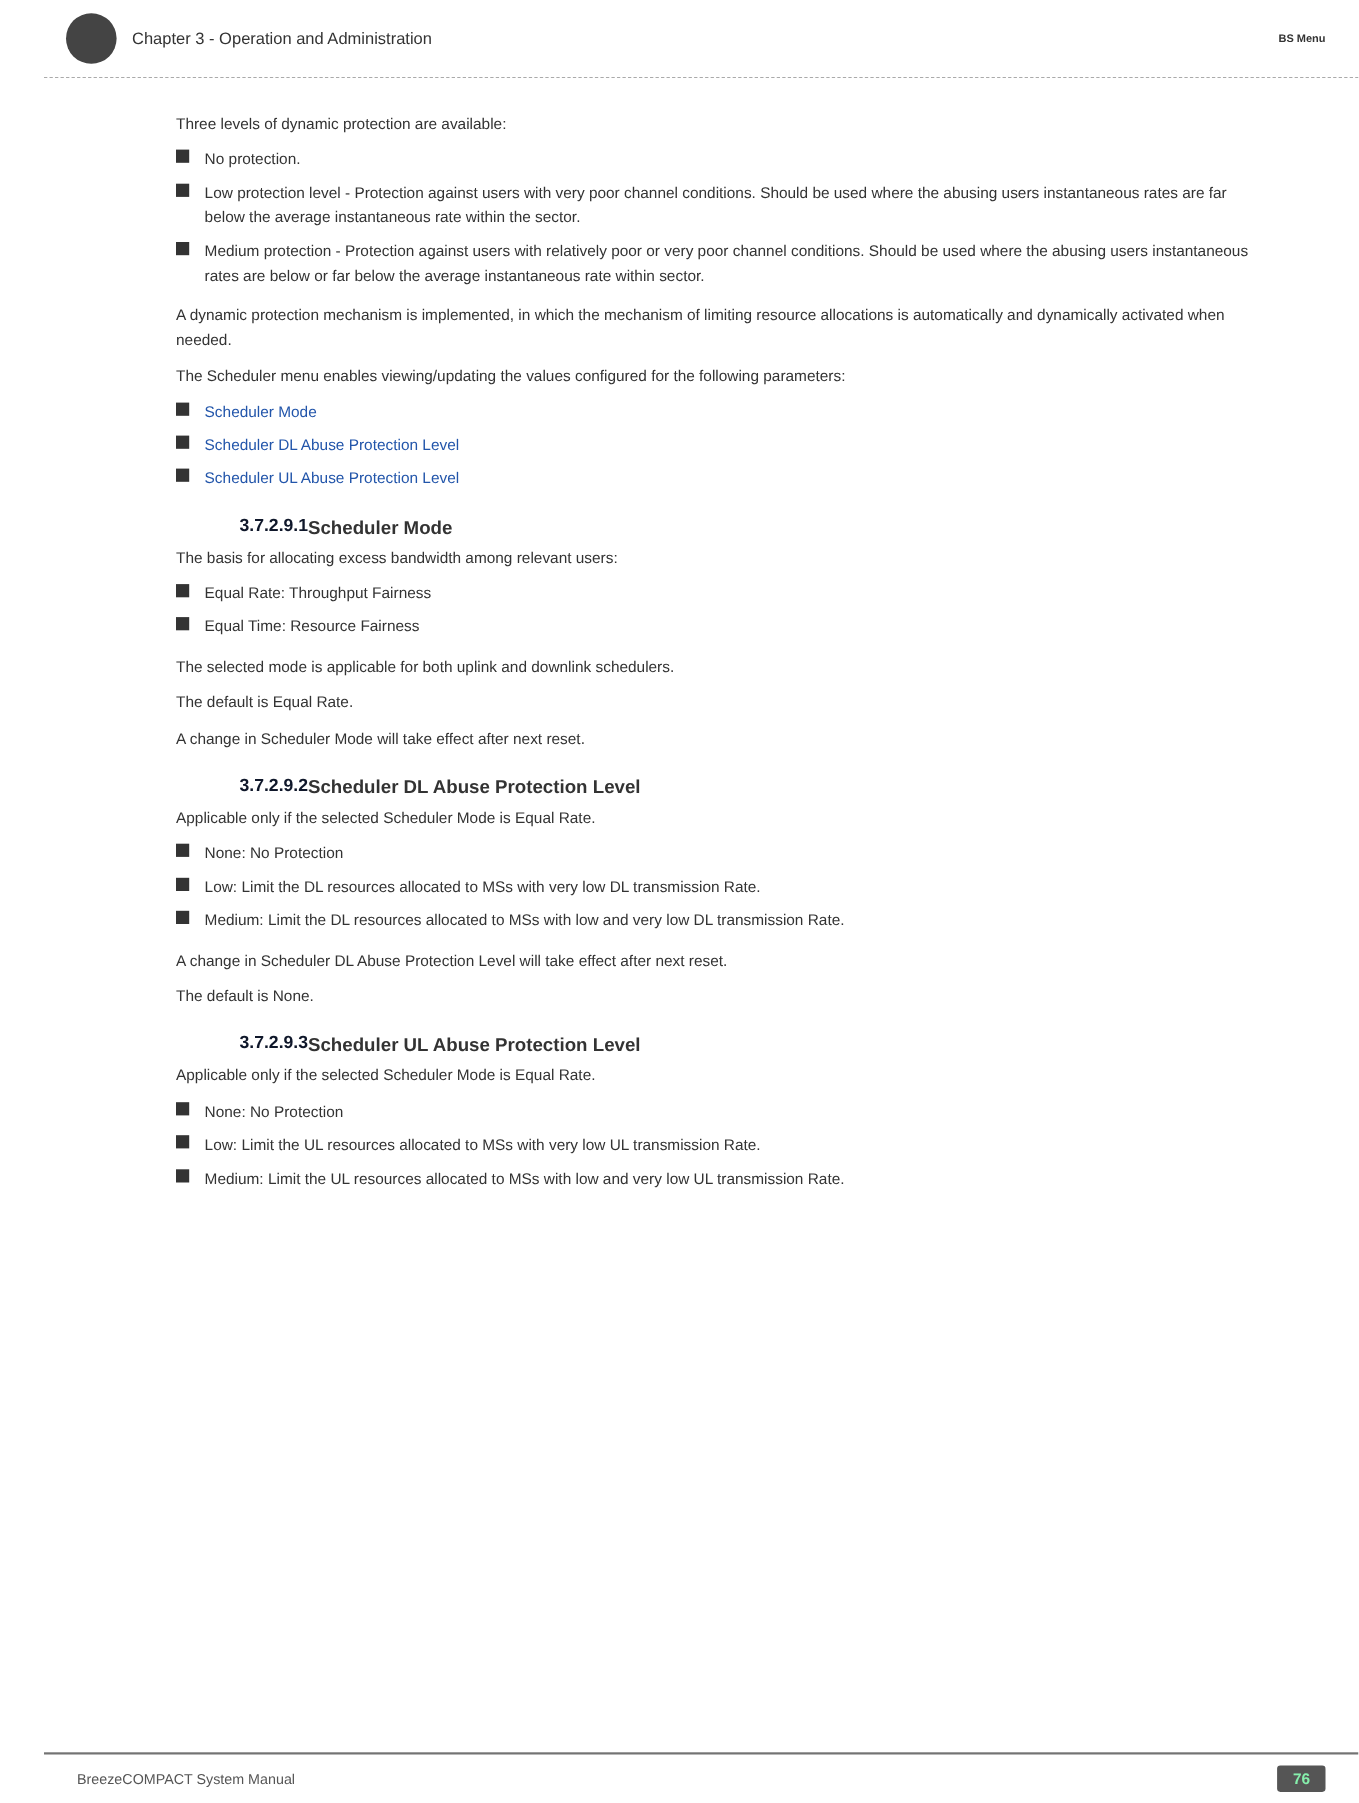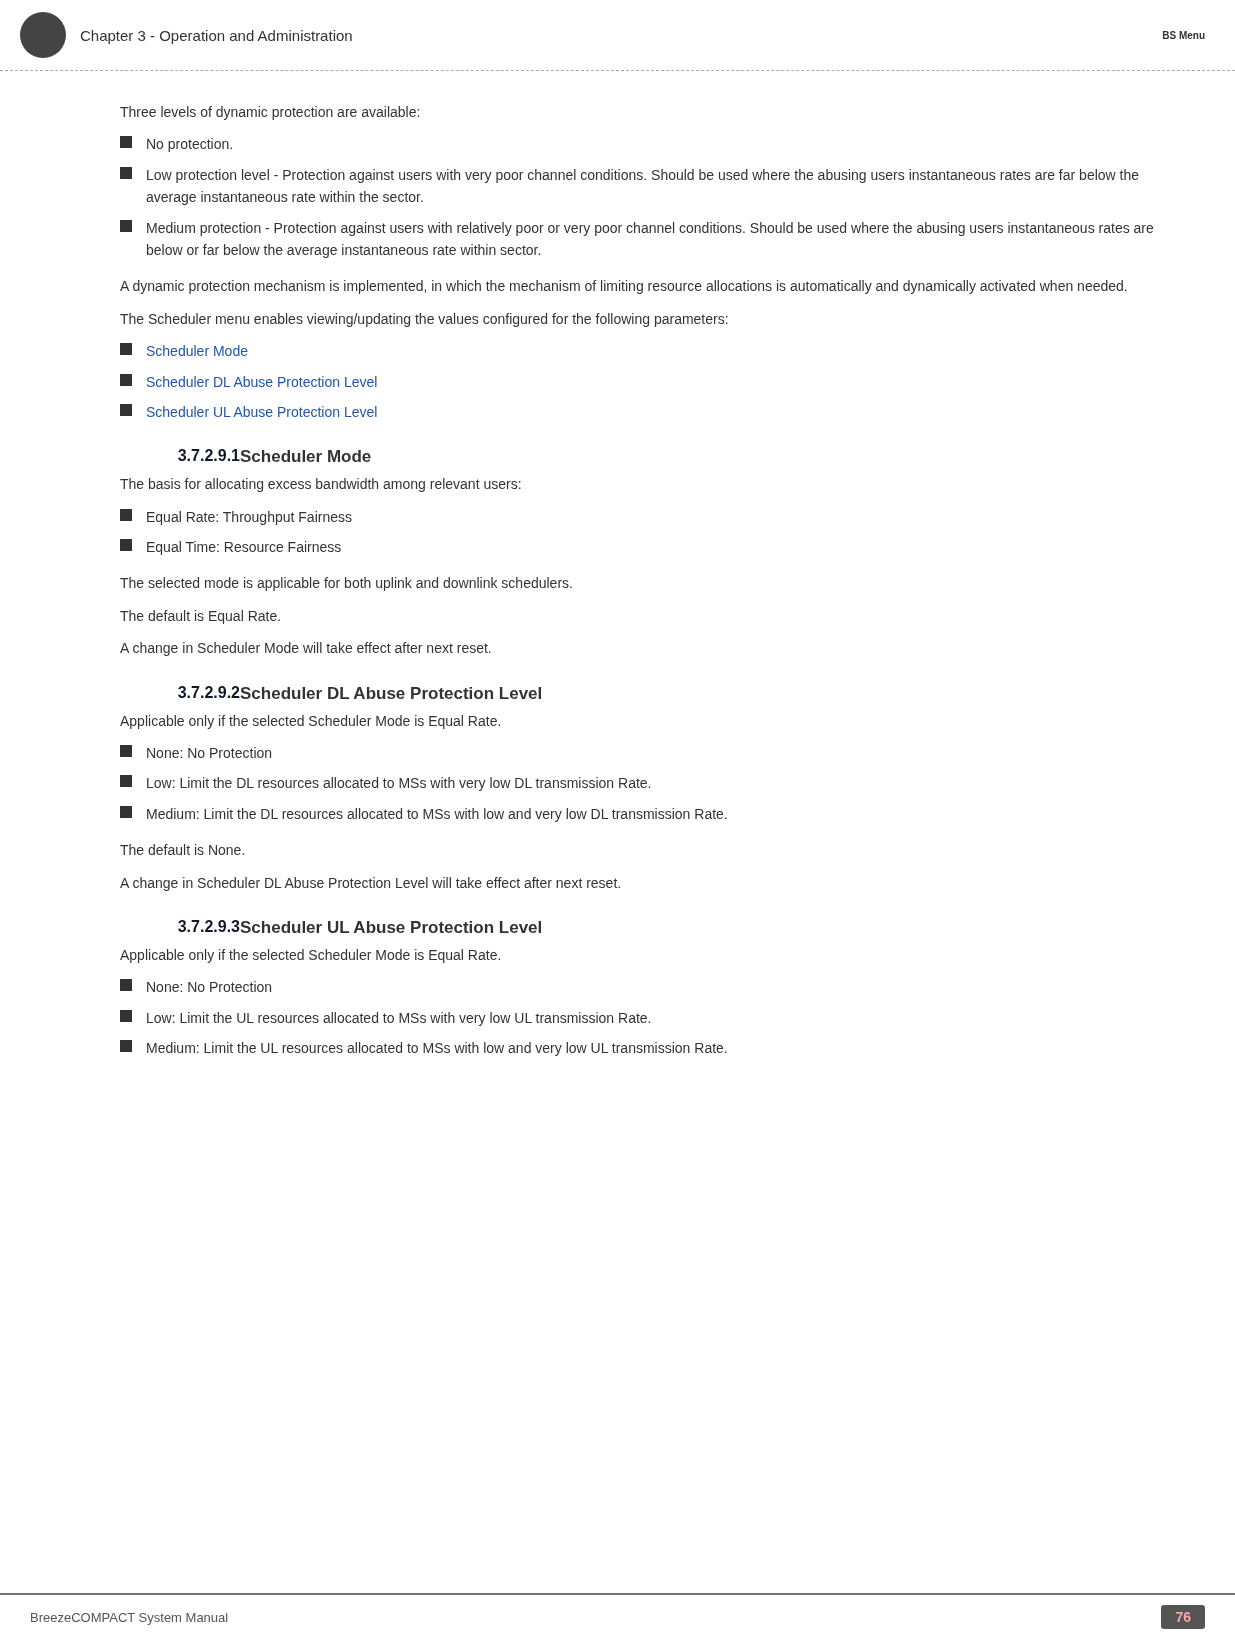--- a/index.html
+++ b/index.html
@@ -17,20 +17,21 @@
       min-height: 1639px;
       position: relative;
     }
 
     .page-container {
       width: 1235px;
       min-height: 1639px;
       background: #fff;
       display: flex;
       flex-direction: column;
+      padding-left: 40px;
     }
 
     
     .header {
       display: flex;
       align-items: center;
       justify-content: space-between;
       padding: 12px 30px 12px 20px;
       border-bottom: 1.5px dashed #aaa;
       background: #fff;
@@ -157,21 +158,21 @@
       margin-top: auto;
     }
 
     .footer-text {
       font-size: 13px;
       color: #555;
     }
 
     .footer-page {
       background: #555;
-      color: #fca5a5;
+      color: #86efac;
       font-size: 14px;
       font-weight: bold;
       padding: 4px 14px;
       border-radius: 3px;
     }
   </style>
 </head>
 <body>
 
 <div class="page-container">
@@ -261,22 +262,22 @@
         <li>
           <span class="bullet-sq"></span>
           <span>Low: Limit the DL resources allocated to MSs with very low DL transmission Rate.</span>
         </li>
         <li>
           <span class="bullet-sq"></span>
           <span>Medium: Limit the DL resources allocated to MSs with low and very low DL transmission Rate.</span>
         </li>
       </ul>
 
+      <p>A change in Scheduler DL Abuse Protection Level will take effect after next reset.</p>
       <p>The default is None.</p>
-      <p>A change in Scheduler DL Abuse Protection Level will take effect after next reset.</p>
     </div>
 
     <div class="section-block">
       <span class="section-number">3.7.2.9.3</span>
       <span class="section-title">Scheduler UL Abuse Protection Level</span>
     </div>
 
     <div class="section-body">
       <p>Applicable only if the selected Scheduler Mode is Equal Rate.</p>
 

